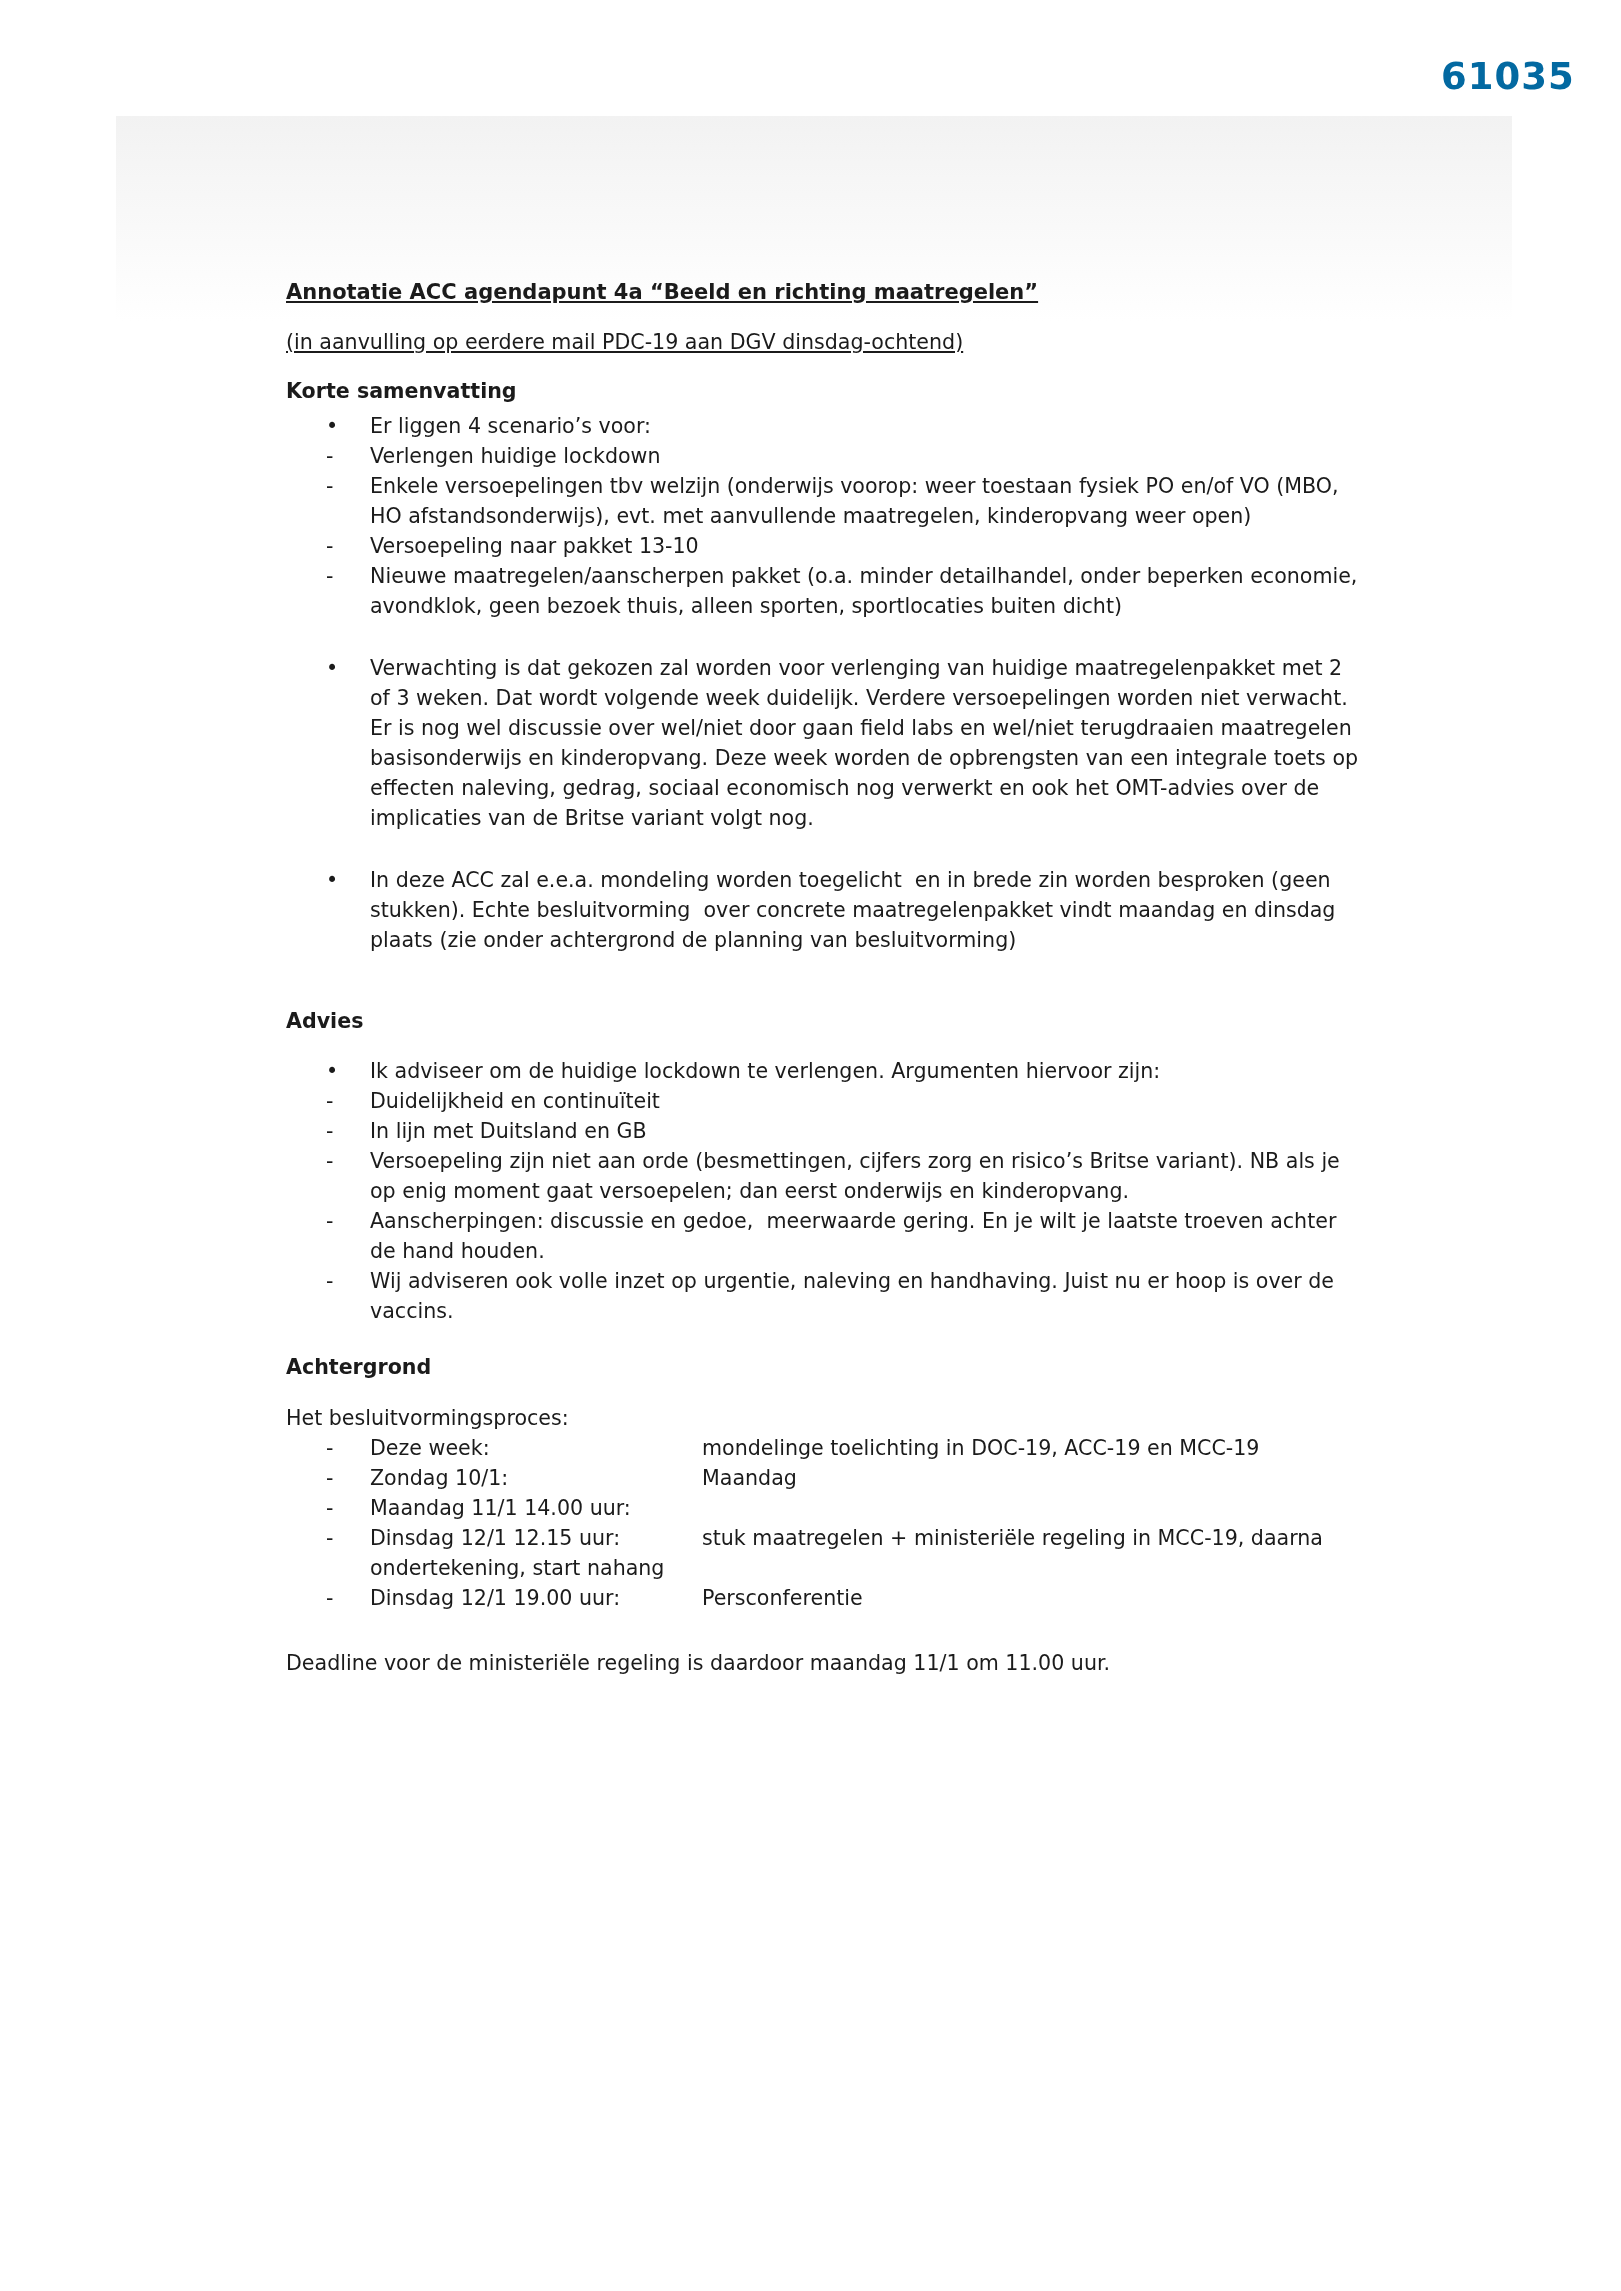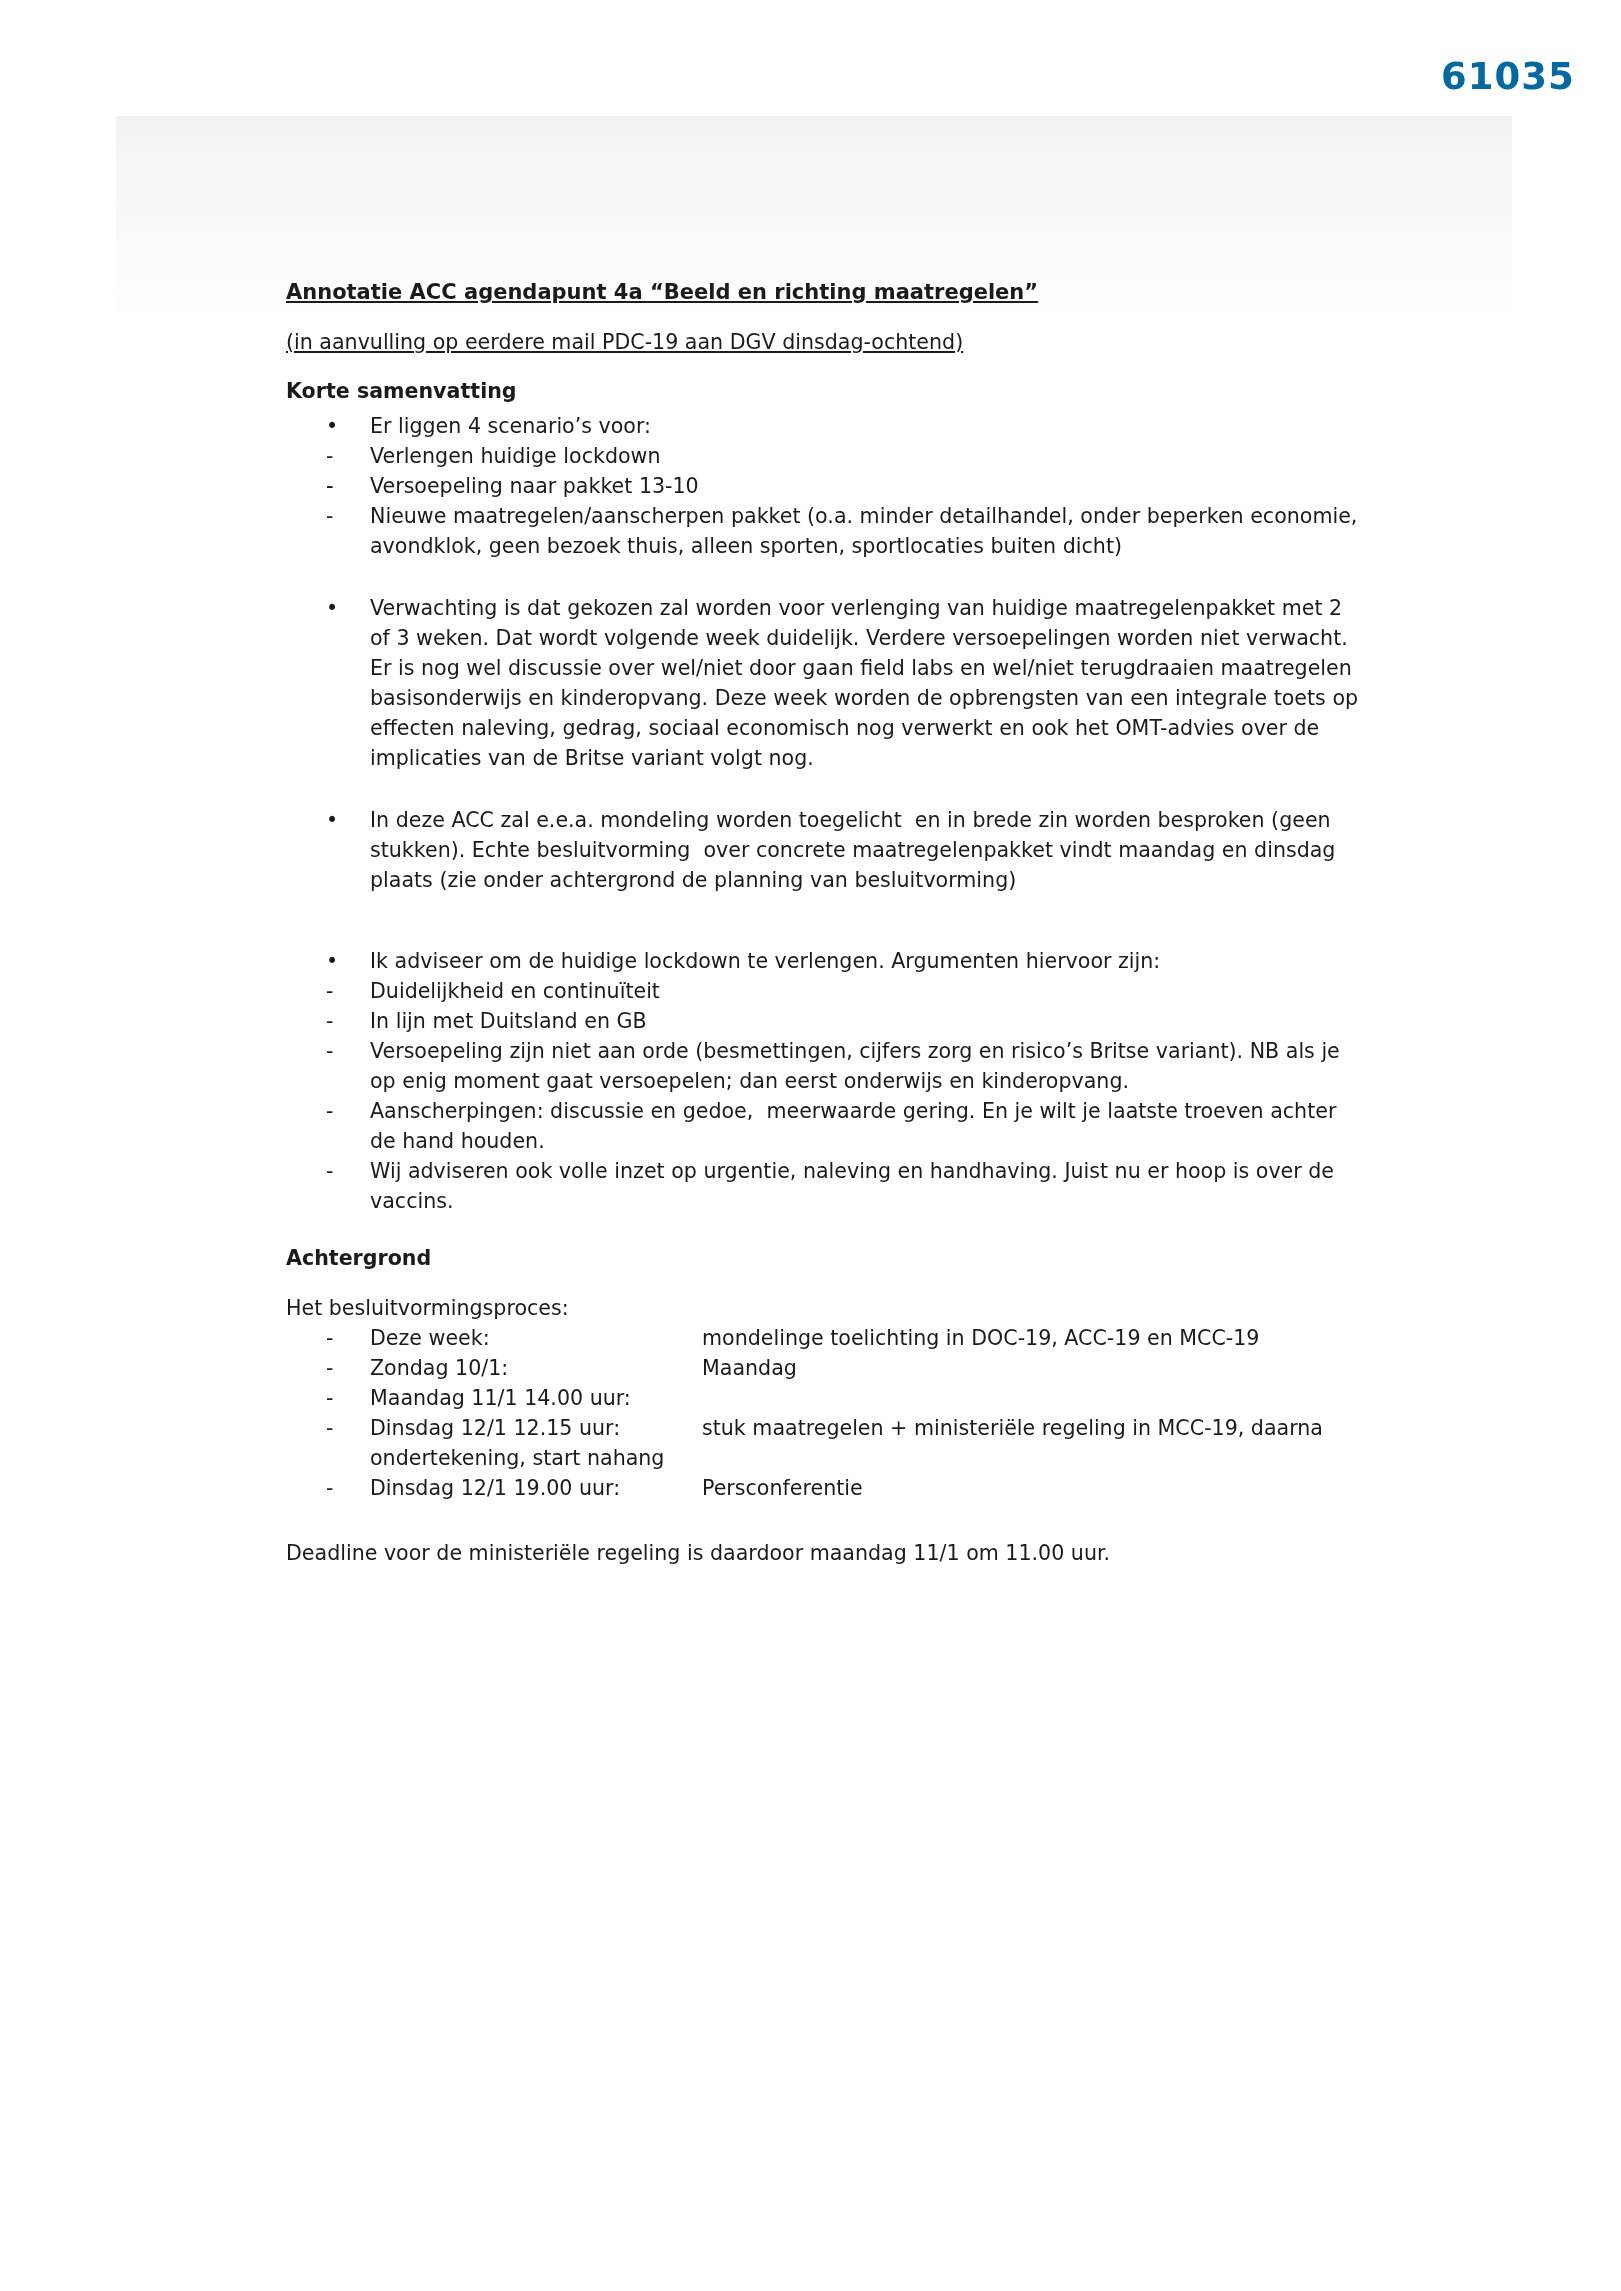--- a/index.html
+++ b/index.html
@@ -60,32 +60,33 @@
 <div class="content">
   <div class="doc-title">Annotatie ACC agendapunt 4a “Beeld en richting maatregelen”</div>
   <div class="doc-subtitle">(in aanvulling op eerdere mail PDC-19 aan DGV dinsdag-ochtend)</div>
 
   <div id="sections">
       <div class="section sec-0">
         <div class="section-heading">Korte samenvatting</div>
         <div class="group">
           <div class="item"><span class="marker">•</span><span class="item-text">Er liggen 4 scenario’s voor:</span></div>
           <div class="item"><span class="marker">-</span><span class="item-text">Verlengen huidige lockdown</span></div>
-          <div class="item"><span class="marker">-</span></div>
+          <div class="item"><span class="marker">-</span><span class="item-text">Enkele versoepelingen tbv welzijn (onderwijs voorop: weer toestaan fysiek PO en/of VO (MBO, HO afstandsonderwijs), evt. met aanvullende maatregelen, kinderopvang weer open)</span></div>
           <div class="item"><span class="marker">-</span><span class="item-text">Versoepeling naar pakket 13-10</span></div>
           <div class="item"><span class="marker">-</span><span class="item-text">Nieuwe maatregelen/aanscherpen pakket (o.a. minder detailhandel, onder beperken economie, avondklok, geen bezoek thuis, alleen sporten, sportlocaties buiten dicht)</span></div>
         </div>
         <div class="group">
           <div class="item"><span class="marker">•</span><span class="item-text">Verwachting is dat gekozen zal worden voor verlenging van huidige maatregelenpakket met 2 of 3 weken. Dat wordt volgende week duidelijk. Verdere versoepelingen worden niet verwacht. Er is nog wel discussie over wel/niet door gaan field labs en wel/niet terugdraaien maatregelen basisonderwijs en kinderopvang. Deze week worden de opbrengsten van een integrale toets op effecten naleving, gedrag, sociaal economisch nog verwerkt en ook het OMT-advies over de implicaties van de Britse variant volgt nog.</span></div>
         </div>
         <div class="group">
           <div class="item"><span class="marker">•</span><span class="item-text">In deze ACC zal e.e.a. mondeling worden toegelicht  en in brede zin worden besproken (geen stukken). Echte besluitvorming  over concrete maatregelenpakket vindt maandag en dinsdag plaats (zie onder achtergrond de planning van besluitvorming)</span></div>
         </div>
       </div>
       <div class="section sec-1">
+        <div class="section-heading">Advies</div>
         <div class="group">
           <div class="item"><span class="marker">•</span><span class="item-text">Ik adviseer om de huidige lockdown te verlengen. Argumenten hiervoor zijn:</span></div>
           <div class="item"><span class="marker">-</span><span class="item-text">Duidelijkheid en continuïteit</span></div>
           <div class="item"><span class="marker">-</span><span class="item-text">In lijn met Duitsland en GB</span></div>
           <div class="item"><span class="marker">-</span><span class="item-text">Versoepeling zijn niet aan orde (besmettingen, cijfers zorg en risico’s Britse variant). NB als je op enig moment gaat versoepelen; dan eerst onderwijs en kinderopvang.</span></div>
           <div class="item"><span class="marker">-</span><span class="item-text">Aanscherpingen: discussie en gedoe,  meerwaarde gering. En je wilt je laatste troeven achter de hand houden.</span></div>
           <div class="item"><span class="marker">-</span><span class="item-text">Wij adviseren ook volle inzet op urgentie, naleving en handhaving. Juist nu er hoop is over de vaccins.</span></div>
         </div>
       </div>
     </div>

